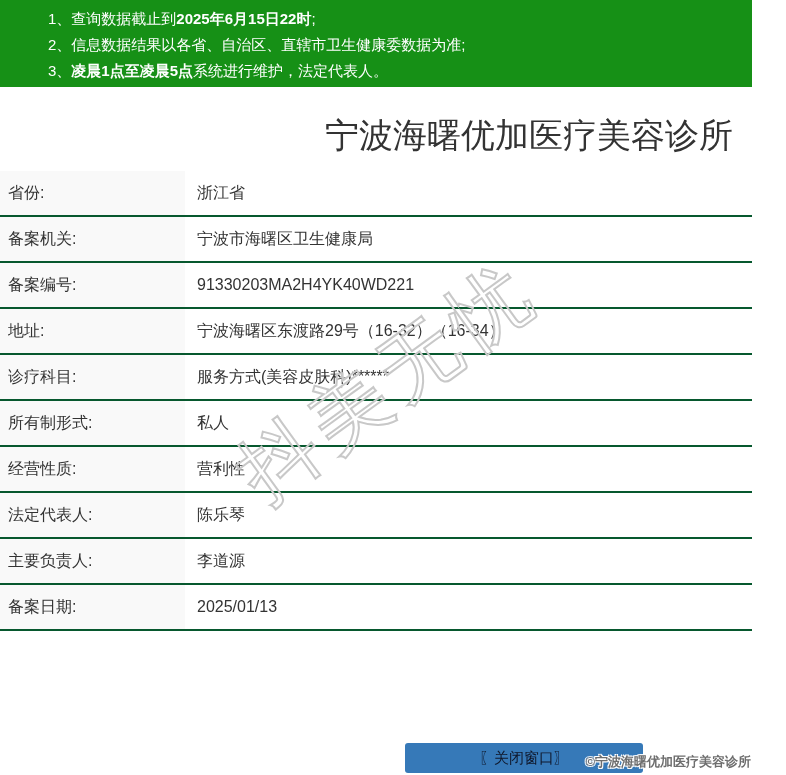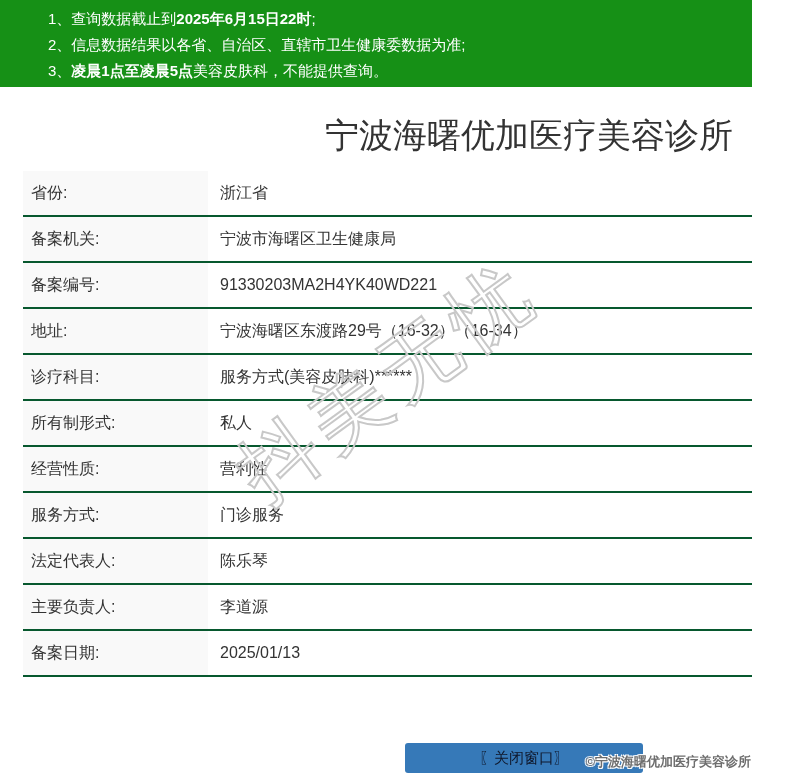--- a/index.html
+++ b/index.html
@@ -45,21 +45,20 @@
   
   .info-table {
     margin-top: 16px;
     width: 100%;
   }
   .info-row {
     display: flex;
     align-items: stretch;
     height: 46px;
     border-bottom: 2px solid #07582e;
-    margin-left: 23px;
   }
   .info-row .cell-label {
     width: 185px;
     background: #f9f9f9;
     padding-left: 8px;
     display: flex;
     align-items: center;
     font-size: 16px;
     color: #333333;
   }
@@ -124,21 +123,21 @@
 <div class="page">
 
   <div class="notice">
     <div class="notice-line">
       <span>1、查询数据截止到</span><b>2025年6月15日22时</b><span>;</span>
     </div>
     <div class="notice-line">
       <span>2、信息数据结果以各省、自治区、直辖市卫生健康委数据为准;</span><b></b><span></span>
     </div>
     <div class="notice-line">
-      <span>3、</span><b>凌晨1点至凌晨5点</b><span>美容皮肤科，不能提供查询。</span>
+      <span>3、</span><b>凌晨1点至凌晨5点</b><span>系统进行维护，法定代表人。</span>
     </div>
   </div>
 
   <h1 class="title">宁波海曙优加医疗美容诊所</h1>
 
   <div class="info-table">
     <div class="info-row">
       <div class="cell-label">省份:</div>
       <div class="cell-value">浙江省</div>
     </div>
@@ -160,24 +159,20 @@
     </div>
     <div class="info-row">
       <div class="cell-label">所有制形式:</div>
       <div class="cell-value">私人</div>
     </div>
     <div class="info-row">
       <div class="cell-label">经营性质:</div>
       <div class="cell-value">营利性</div>
     </div>
     <div class="info-row">
-      <div class="cell-label">服务方式:</div>
-      <div class="cell-value">门诊服务</div>
-    </div>
-    <div class="info-row">
       <div class="cell-label">法定代表人:</div>
       <div class="cell-value">陈乐琴</div>
     </div>
     <div class="info-row">
       <div class="cell-label">主要负责人:</div>
       <div class="cell-value">李道源</div>
     </div>
     <div class="info-row">
       <div class="cell-label">备案日期:</div>
       <div class="cell-value">2025/01/13</div>

